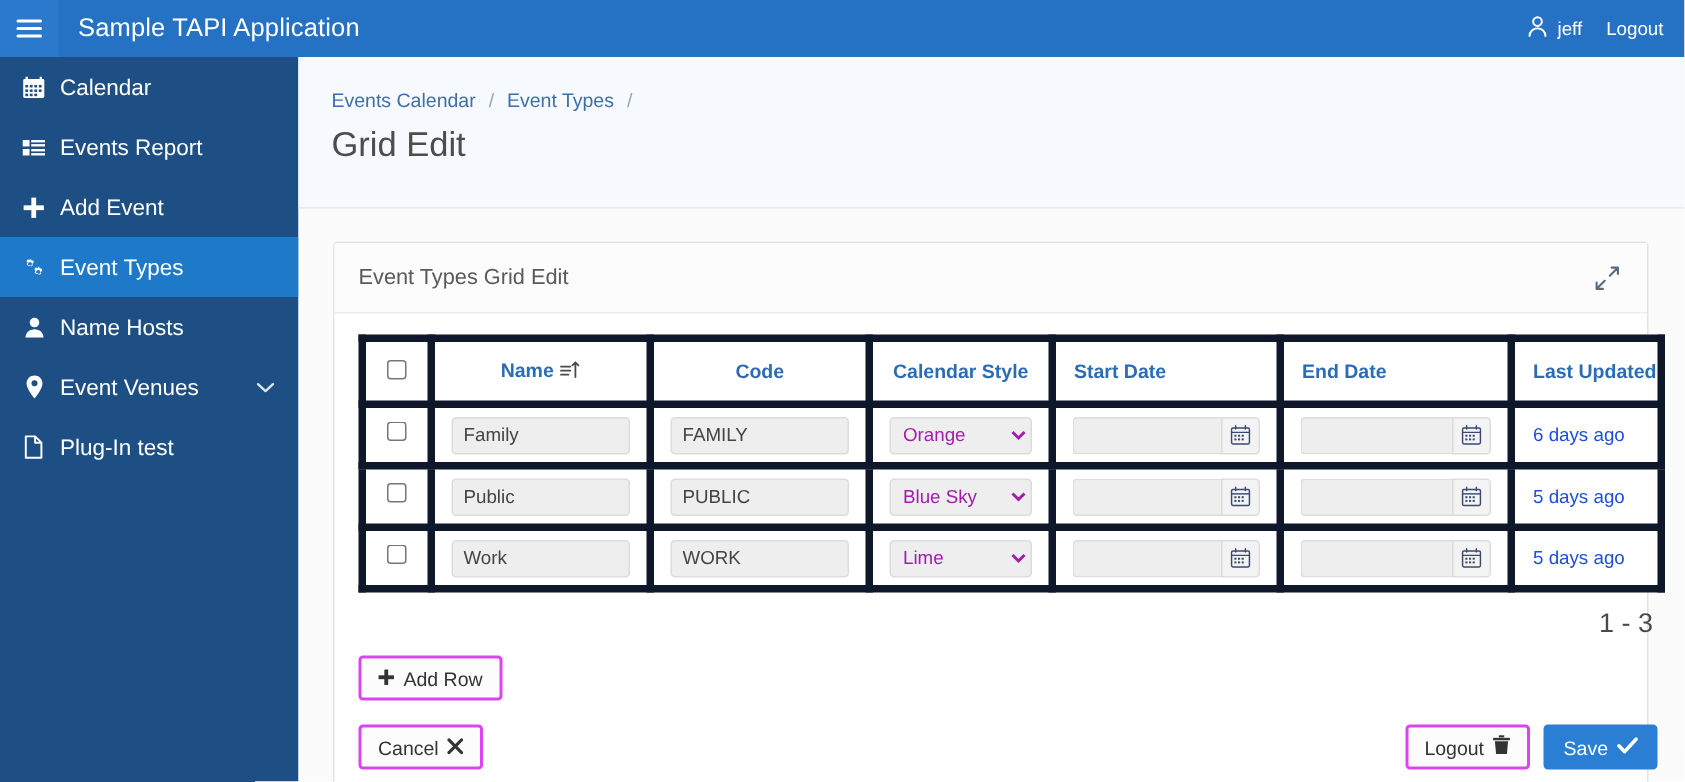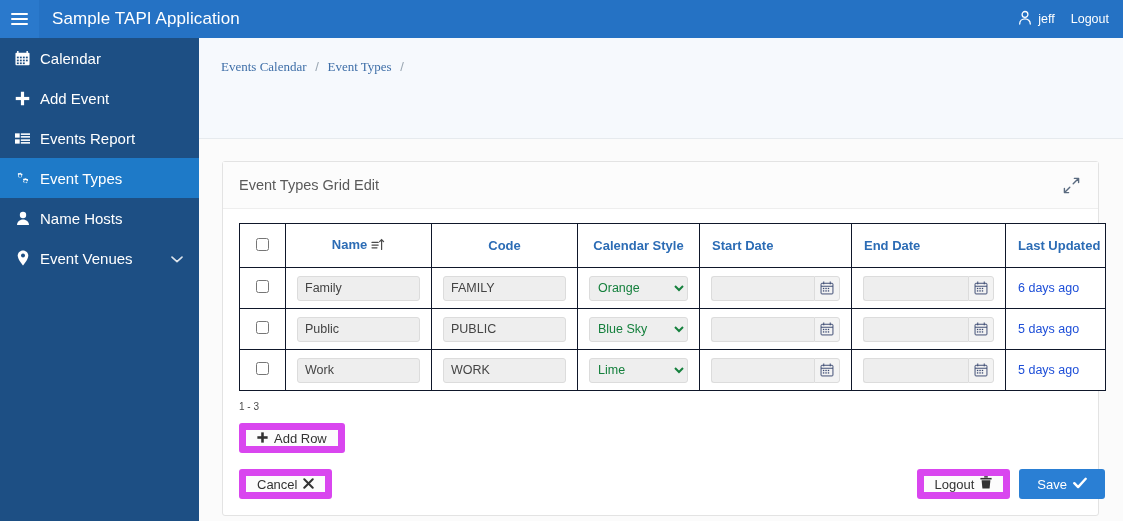--- a/index.html
+++ b/index.html
@@ -51,86 +51,86 @@
   .nav-label { padding-left: 4px; }
   .nav-caret { position: absolute; right: 16px; top: 50%; transform: translateY(-50%); opacity: .85; }
 
   
   .content { position: absolute; top: 38px; left: 199px; width: 924px; height: 483px; background: #fbfbfb; }
   .page-head {
     background: #f6f9fd; border-bottom: 1px solid #e6eaee;
     height: 101px; padding: 21px 0 0 22px;
   }
   .crumbs { font-size: 13px; color: #3f6fa8; }
-  .crumbs .c-link { color: #3f6fa8; cursor: pointer; font-family: Liberation Serif, serif; }
+  .crumbs .c-link { color: #3f6fa8; cursor: pointer; }
   .crumbs .c-sep { color: #9aa6b2; margin: 0 5px; }
   .page-title { font-size: 23px; color: #4d4d4d; margin-top: 9px; font-weight: normal; }
 
   
   .panel {
     margin: 22px 24px 0 23px; background: #ffffff;
     border: 1px solid #e3e3e3; border-radius: 3px;
   }
   .panel-head {
     height: 47px; display: flex; align-items: center;
     padding: 0 14px 0 16px; border-bottom: 1px solid #eeeeee; background: #fcfcfc;
   }
   .panel-title { font-size: 14.5px; color: #5a5a5a; }
   .expand-btn { margin-left: auto; cursor: pointer; padding: 4px; line-height: 0; }
 
   .panel-body { padding: 14px 16px 0 16px; }
 
   
   table.grid { border-collapse: collapse; width: 866px; table-layout: fixed; }
   table.grid th, table.grid td {
-    border: 1px solid #0f172a; padding: 0;
+    border: 5px solid #0f172a; padding: 0;
     vertical-align: middle;
   }
   table.grid th {
     height: 44px; color: #2c6cb5; font-size: 13px; font-weight: bold;
     text-align: center; background: #ffffff;
   }
   table.grid th.th-left { text-align: left; padding-left: 12px; }
   table.grid td { height: 41px; background: #ffffff; }
   .cell-pad { padding: 0 11px; display: flex; align-items: center; }
   .cb-cell { text-align: center; }
   input[type=checkbox] {
     width: 13px; height: 13px; margin: 0; cursor: pointer;
   }
   .txt {
     width: 100%; height: 25px; background: #eeeeee; border: 1px solid #dcdcdc;
     border-radius: 3px; font-size: 12.5px; color: #444; padding: 0 7px;
     font-family: "Liberation Sans", sans-serif;
   }
   select.sel {
     width: 100%; height: 25px; background: #eeeeee; border: 1px solid #dcdcdc;
-    border-radius: 3px; font-size: 12.5px; color: #15803d; padding: 0 4px;
+    border-radius: 3px; font-size: 12.5px; color: #a21caf; padding: 0 4px;
     font-family: "Liberation Sans", sans-serif;
   }
   .date-wrap { display: flex; width: 100%; }
   .date-in {
     flex: 1 1 auto; height: 25px; background: #eeeeee; border: 1px solid #dcdcdc;
     border-right: none; border-radius: 3px 0 0 3px; font-size: 12.5px; padding: 0 6px;
     font-family: "Liberation Sans", sans-serif; min-width: 0;
   }
   .date-btn {
     flex: 0 0 26px; height: 25px; background: #f3f3f3; border: 1px solid #dcdcdc;
     border-radius: 0 3px 3px 0; display: flex; align-items: center; justify-content: center;
     cursor: pointer;
   }
   .updated { font-size: 12.5px; color: #1d4ed8; padding-left: 12px; }
   .sort-ico { display: inline-block; vertical-align: -2px; margin-left: 4px; }
 
   
-  .pager { width: 866px; font-size: 10px; color: #4a4a4a; padding: 10px 3px 0 0; }
+  .pager { width: 866px; text-align: right; font-size: 18px; color: #4a4a4a; padding: 10px 3px 0 0; }
   .btn-row-1 { padding: 11px 0 0 0; }
   .btn {
     display: inline-flex; align-items: center; gap: 6px; cursor: pointer;
     font-size: 13px; border-radius: 3px; padding: 0 11px; height: 30px;
-    border: 7px solid #d946ef; background: #fcfcfc; color: #333333;
+    border: 2px solid #d946ef; background: #fcfcfc; color: #333333;
     font-family: "Liberation Sans", sans-serif;
   }
   .btn-primary { background: #2a7fd4; border-color: #2a7fd4; color: #ffffff; }
   .foot-row {
     display: flex; align-items: center; width: 866px;
     padding: 16px 0 16px 0;
   }
   .foot-right { margin-left: auto; display: flex; gap: 9px; }
 </style>
 </head>
@@ -179,41 +179,41 @@
           <rect x="5.2" y="12.2" width="2" height="1.8" fill="#1d4f84"></rect>
           <rect x="8.4" y="12.2" width="2" height="1.8" fill="#1d4f84"></rect>
         </svg>
       </span>
       <span class="nav-label">Calendar</span>
     </div>
 
     <div class="nav-item">
       <span class="nav-ico">
         <svg width="15" height="15" viewBox="0 0 16 16" fill="#ffffff">
-          <rect x="6.3" y="0.8" width="3.4" height="14.4"></rect>
-          <rect x="0.8" y="6.3" width="14.4" height="3.4"></rect>
-        </svg>
-      </span>
-      <span class="nav-label">Add Event</span>
-    </div>
-
-    <div class="nav-item">
-      <span class="nav-ico">
-        <svg width="15" height="15" viewBox="0 0 16 16" fill="#ffffff">
           <rect x="0" y="2.5" width="5" height="4.6"></rect>
           <rect x="6.2" y="2.5" width="9.8" height="1.7"></rect>
           <rect x="6.2" y="5.4" width="9.8" height="1.7"></rect>
           <rect x="0" y="8.9" width="5" height="4.6"></rect>
           <rect x="6.2" y="8.9" width="9.8" height="1.7"></rect>
           <rect x="6.2" y="11.8" width="9.8" height="1.7"></rect>
         </svg>
       </span>
       <span class="nav-label">Events Report</span>
     </div>
 
+    <div class="nav-item">
+      <span class="nav-ico">
+        <svg width="15" height="15" viewBox="0 0 16 16" fill="#ffffff">
+          <rect x="6.3" y="0.8" width="3.4" height="14.4"></rect>
+          <rect x="0.8" y="6.3" width="14.4" height="3.4"></rect>
+        </svg>
+      </span>
+      <span class="nav-label">Add Event</span>
+    </div>
+
     <div class="nav-item active">
       <span class="nav-ico">
         <svg width="16" height="15" viewBox="0 0 18 16" fill="#ffffff">
           <path d="M6.2 1.2l.5 1.3 1.4.1.4 1.5-1.1.9.3 1.4-1.3.6-1-1-1.3.5-.9-1.2.6-1.2-.8-1.1 1-1.1 1.3.3zM5.6 3.6a1.5 1.5 0 100 3 1.5 1.5 0 000-3z"></path>
           <path d="M12.4 7.1l.5 1.4 1.5.1.4 1.6-1.2.9.3 1.5-1.4.7-1-1.1-1.4.5-1-1.3.7-1.2-.9-1.2 1.1-1.1 1.4.3zM11.8 9.6a1.6 1.6 0 100 3.2 1.6 1.6 0 000-3.2z"></path>
         </svg>
       </span>
       <span class="nav-label">Event Types</span>
     </div>
 
@@ -235,32 +235,42 @@
         </svg>
       </span>
       <span class="nav-label">Event Venues</span>
       <span class="nav-caret">
         <svg width="12" height="8" viewBox="0 0 12 8" fill="none" stroke="#ffffff" stroke-width="1.6" stroke-linecap="round" stroke-linejoin="round">
           <path d="M1 1.6L6 6.2l5-4.6"></path>
         </svg>
       </span>
     </div>
 
+    <div class="nav-item">
+      <span class="nav-ico">
+        <svg width="13" height="16" viewBox="0 0 13 16" fill="none" stroke="#ffffff" stroke-width="1.3">
+          <path d="M1.2 0.9h6.2l4.2 4.2v10h-10.4z" stroke-linejoin="round"></path>
+          <path d="M7.4 0.9v4.2h4.2" stroke-linejoin="round"></path>
+        </svg>
+      </span>
+      <span class="nav-label">Plug-In test</span>
+    </div>
 
   </div>
 
   <div class="content">
 
     <div class="page-head">
       <div class="crumbs">
         <span class="c-link">Events Calendar</span>
         <span class="c-sep">/</span>
         <span class="c-link">Event Types</span>
         <span class="c-sep">/</span>
       </div>
+      <div class="page-title">Grid Edit</div>
     </div>
 
     <div class="panel">
 
       <div class="panel-head">
         <div class="panel-title">Event Types Grid Edit</div>
         <div class="expand-btn">
           <svg width="17" height="17" viewBox="0 0 17 17" fill="none" stroke="#5a6b80" stroke-width="1.4" stroke-linecap="round" stroke-linejoin="round">
             <path d="M10.2 6.8l5-5M11.4 1.4h4.2v4.2"></path>
             <path d="M6.8 10.2l-5 5M5.6 15.6H1.4v-4.2"></path>

